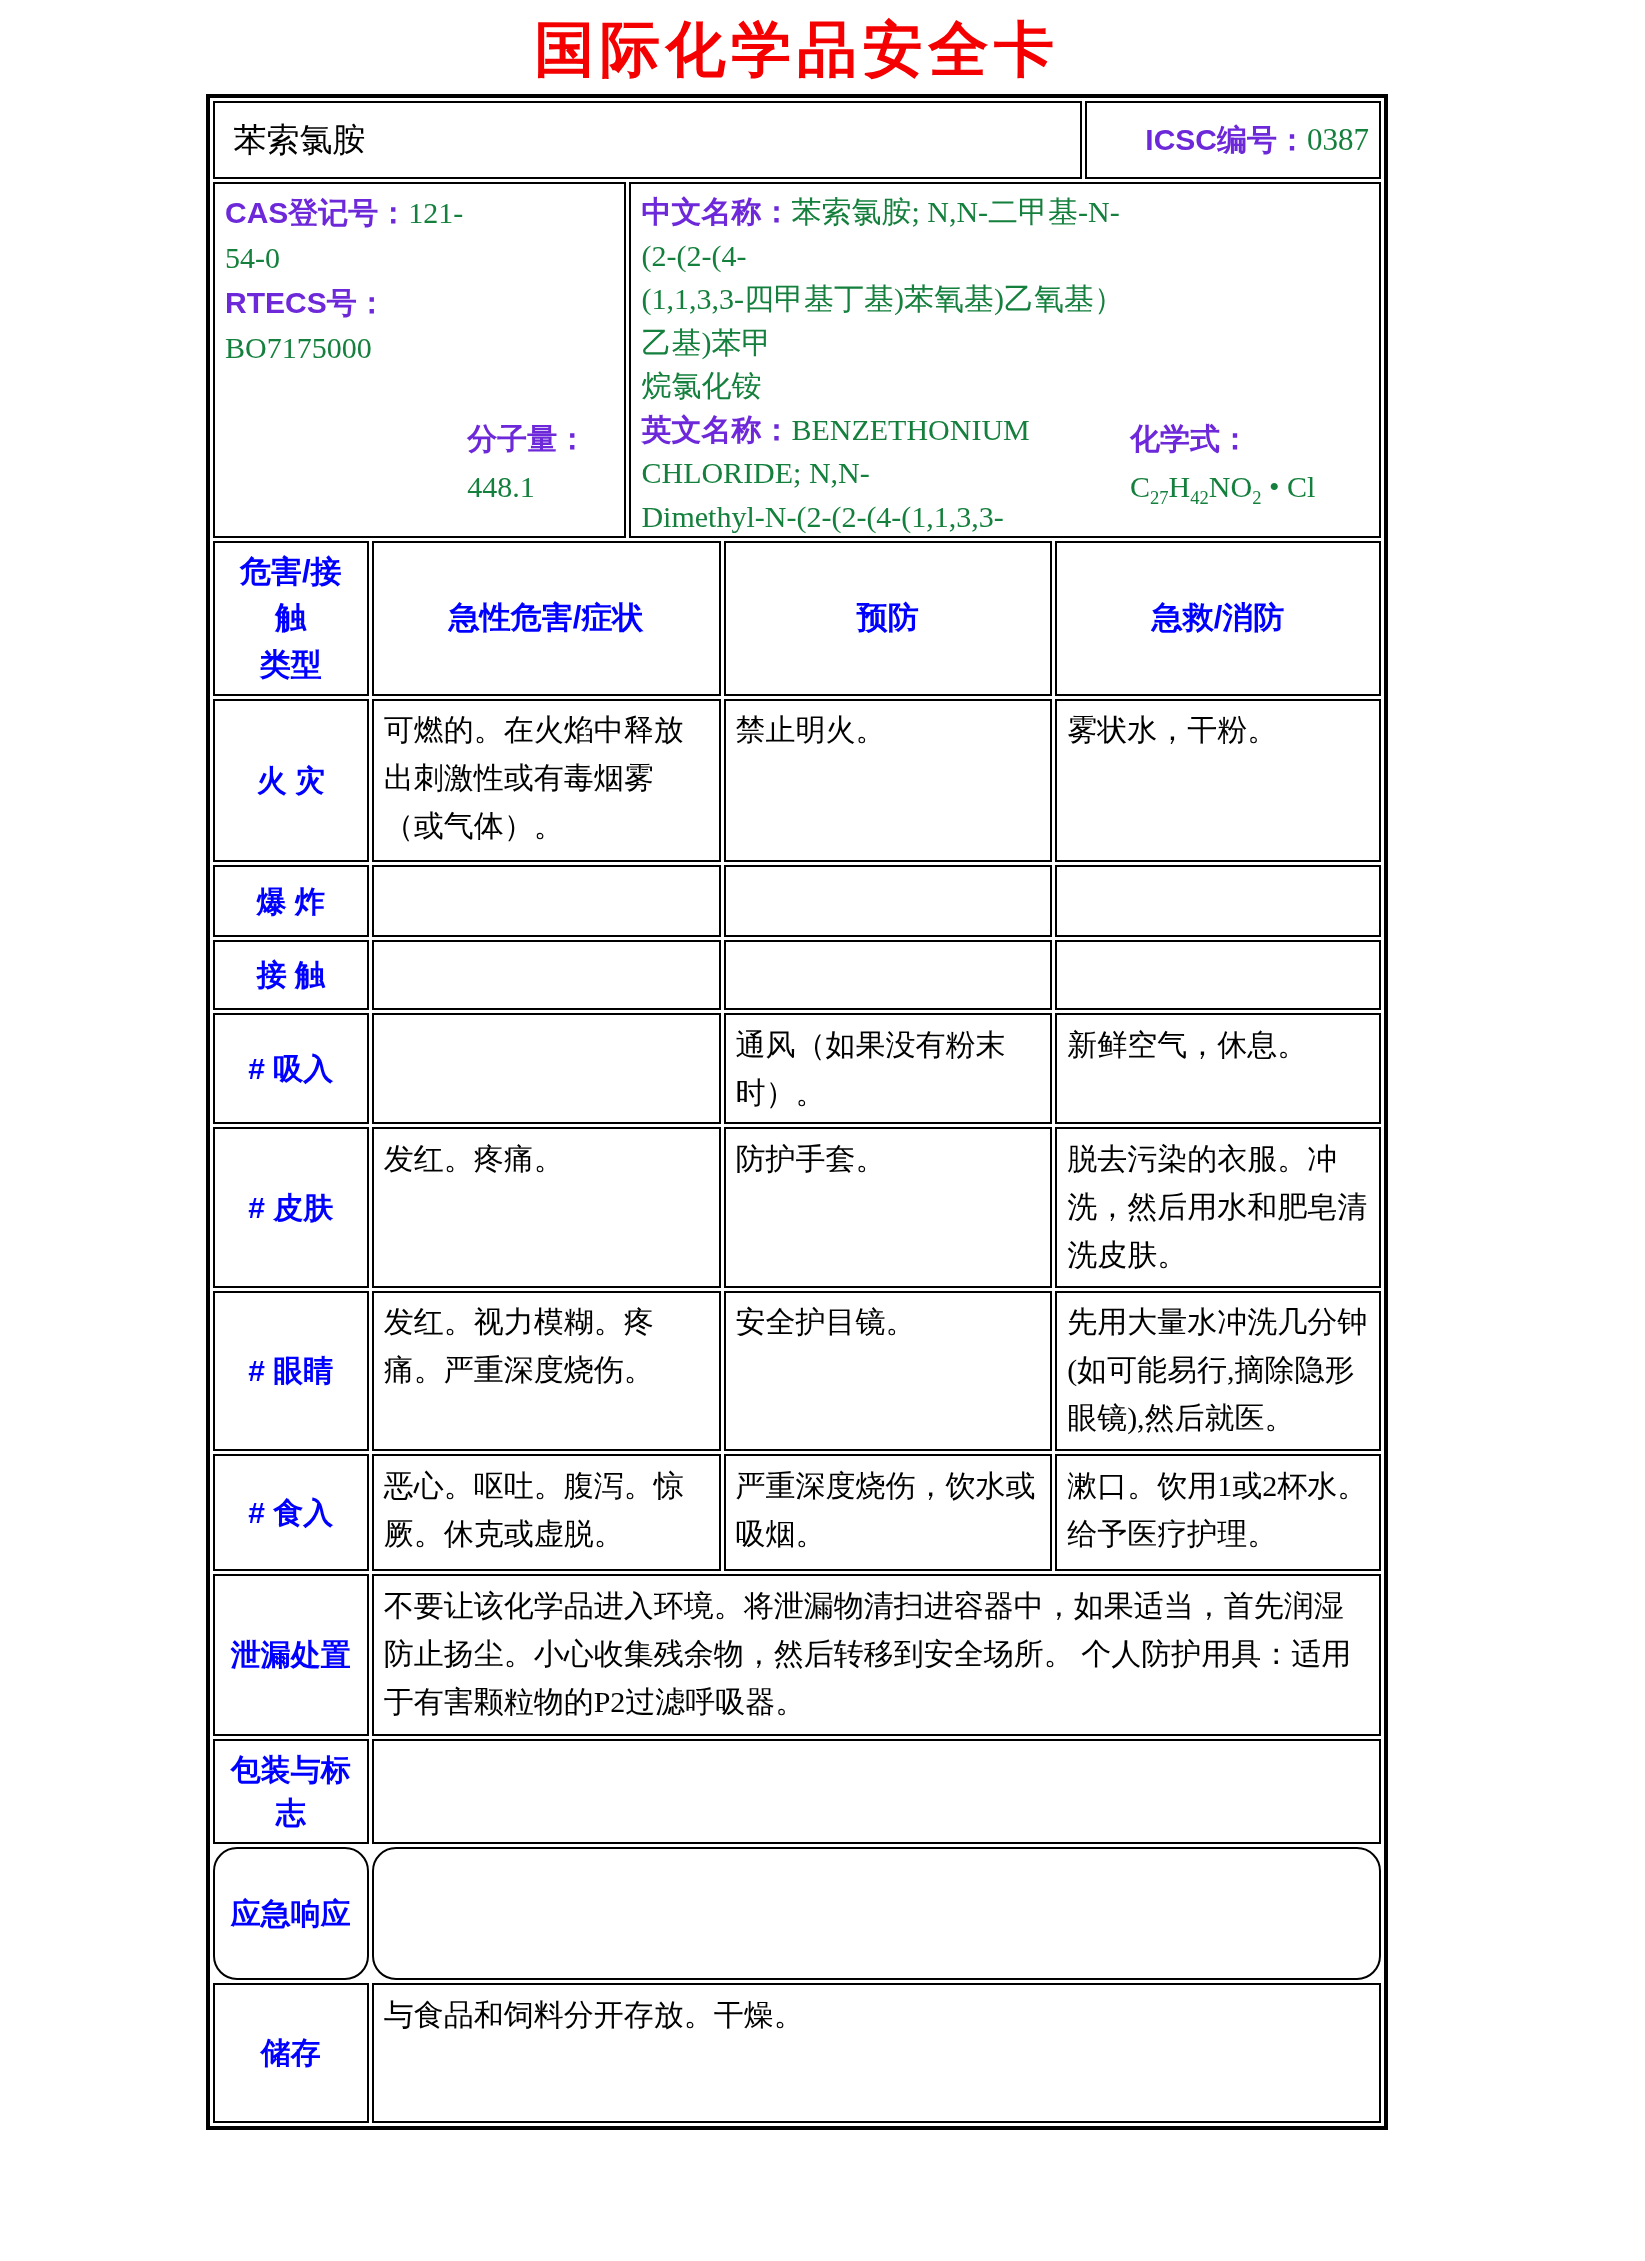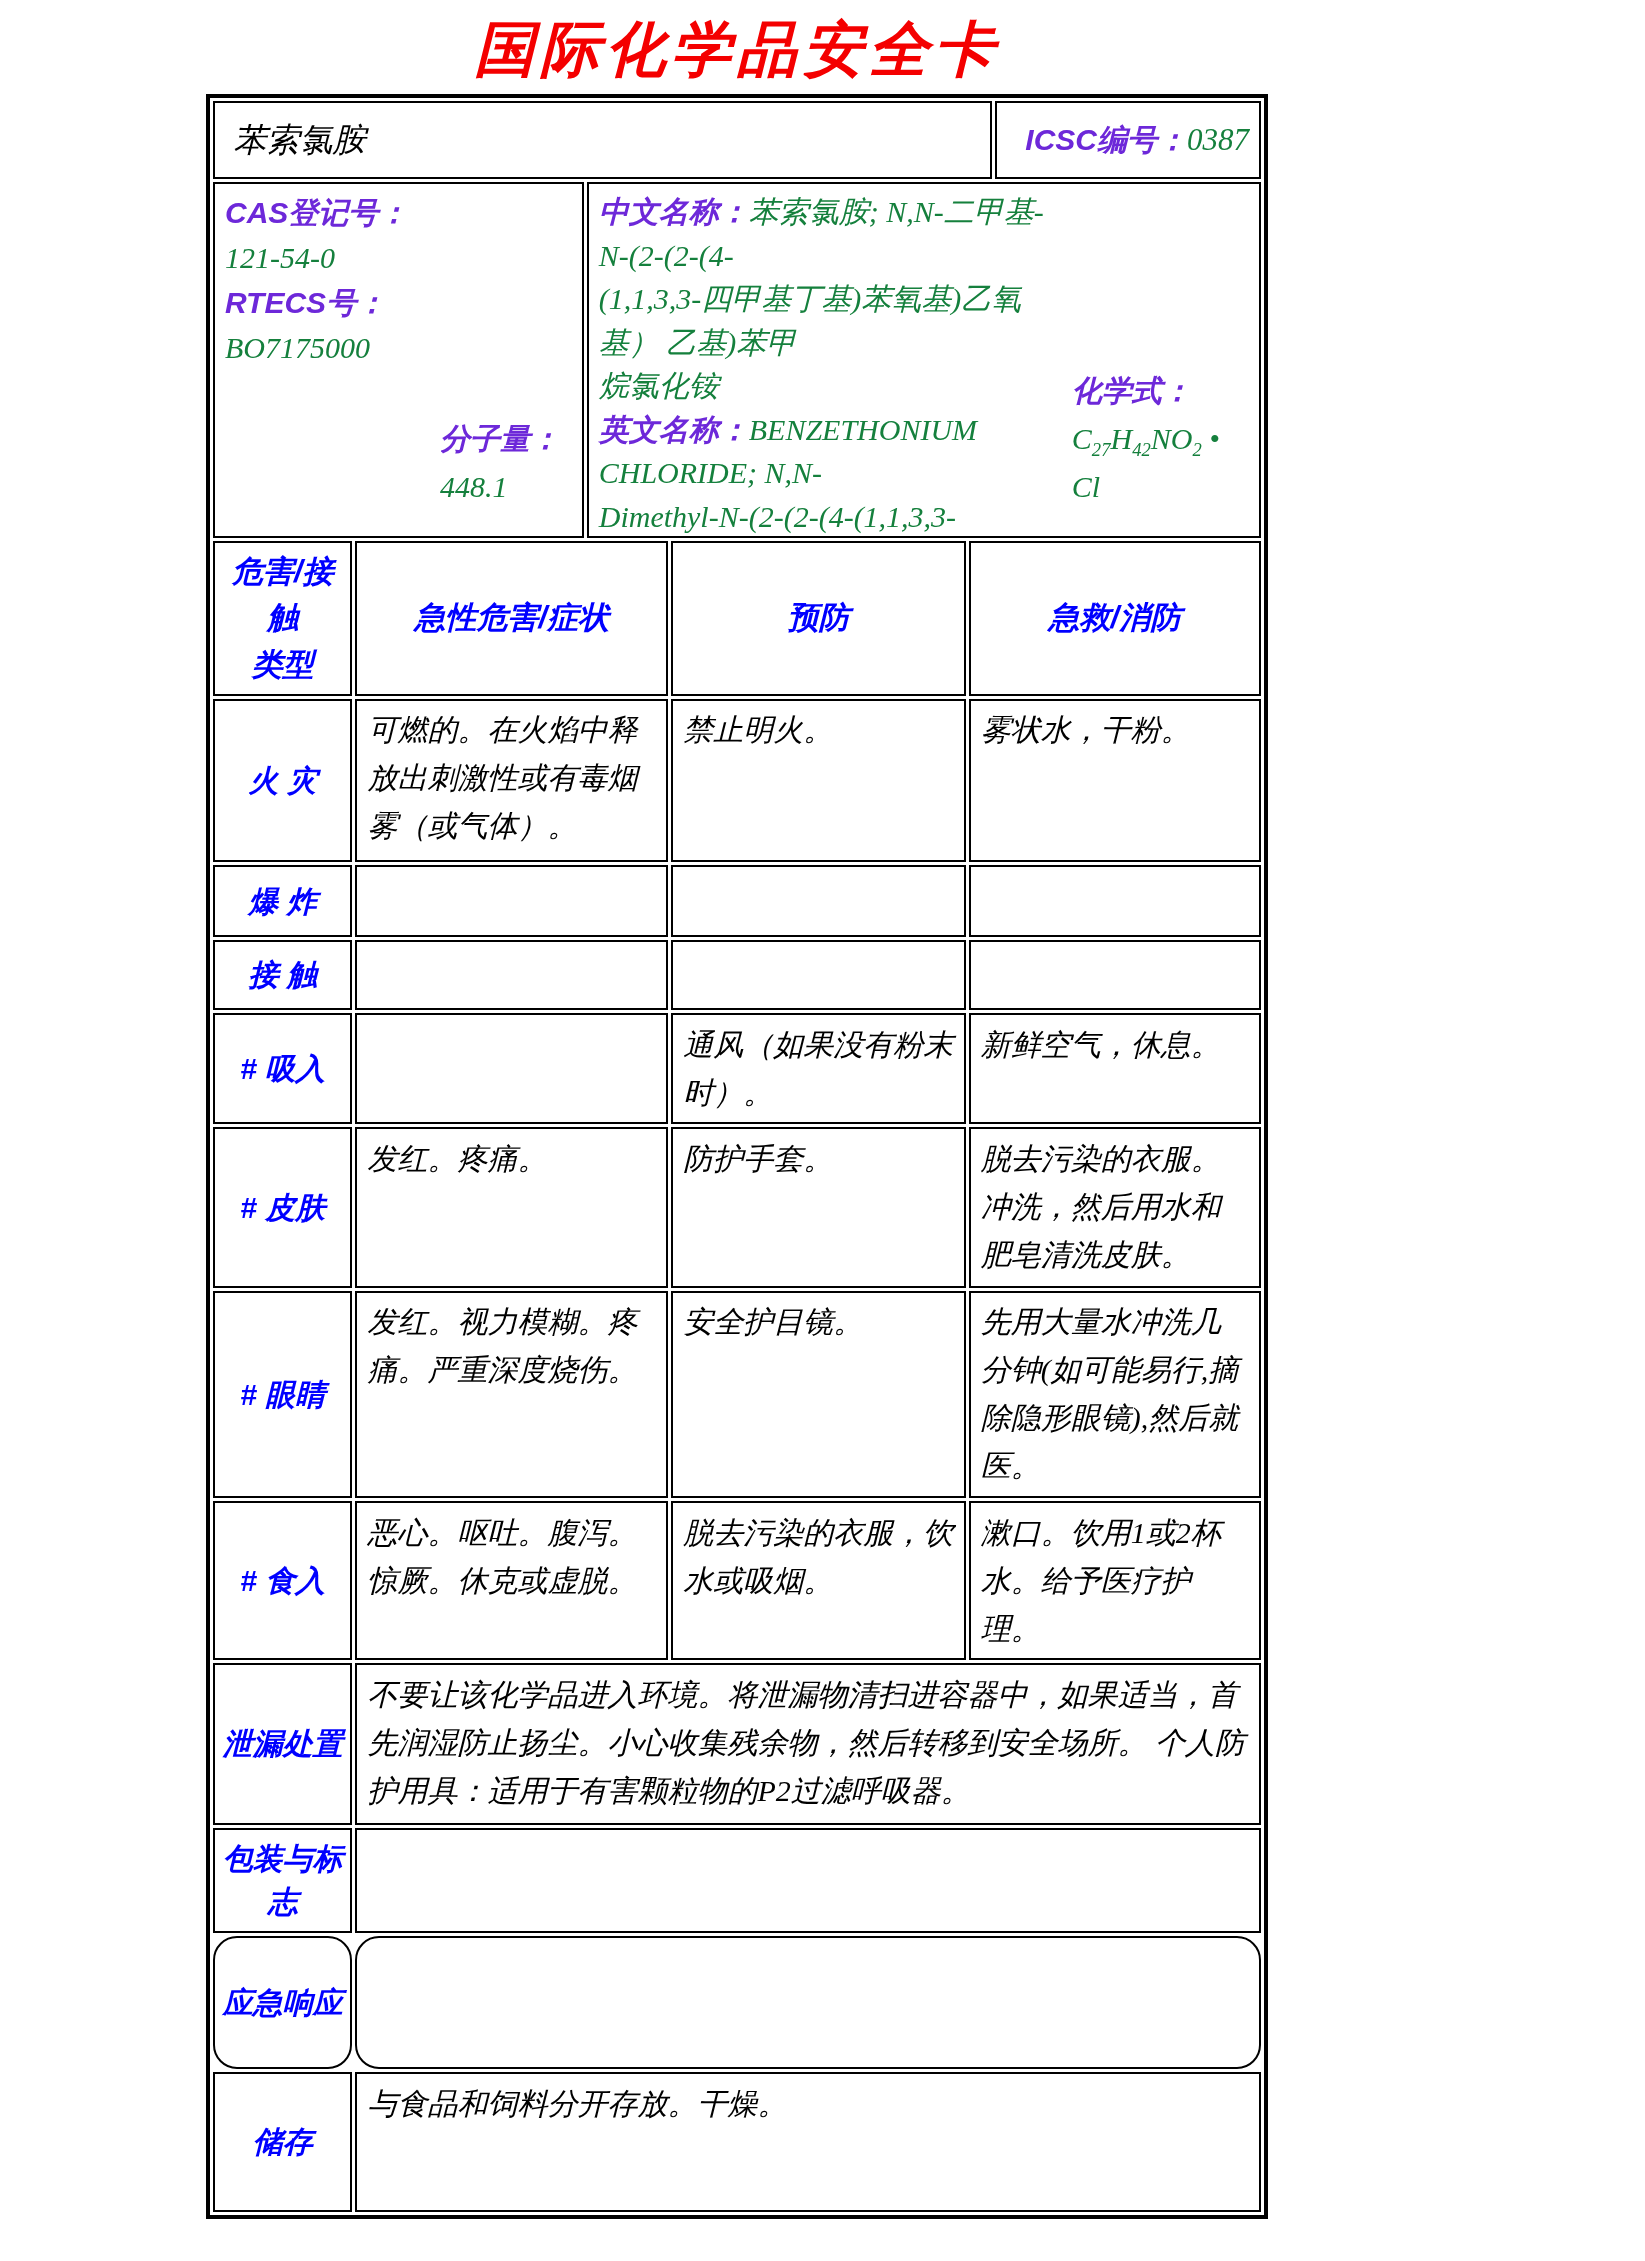--- a/index.html
+++ b/index.html
@@ -2,21 +2,21 @@
 <html style="font-size:11.4px"><head>
 <meta charset="utf-8">
 <style>
   html,body{margin:0;padding:0;background:#ffffff;}
   body{
     width:1646px;height:2261px;position:relative;
     font-family:"Liberation Serif","DejaVu Serif",serif;
     color:#000;
     -webkit-font-smoothing:antialiased;
   }
-  .content{margin-left:206px;width:1062px;font-style:italic;}
+  .content{margin-left:206px;width:1182px;}
   .page-title{
     margin:18.5px 0 15.6px 0;
     text-align:center;
     font-family:"DejaVu Serif","Liberation Serif",serif;
     font-weight:bold;
     font-size:60px;
     letter-spacing:5.7px;
     color:#f40000;
     line-height:1.0;
   }
@@ -209,21 +209,21 @@
       <tr class="r-eye">
         <td class="lbl"># 眼睛</td>
         <td colspan="2">发红。视力模糊。疼痛。严重深度烧伤。</td>
         <td>安全护目镜。</td>
         <td colspan="2">先用大量水冲洗几分钟(如可能易行,摘除隐形眼镜),然后就医。</td>
       </tr>
 
       <tr class="r-ing">
         <td class="lbl"># 食入</td>
         <td colspan="2">恶心。呕吐。腹泻。惊厥。休克或虚脱。</td>
-        <td>脱去污染的衣服，饮水或吸烟。</td>
+        <td>严重深度烧伤，饮水或吸烟。</td>
         <td colspan="2">漱口。饮用1或2杯水。给予医疗护理。</td>
       </tr>
 
       <tr class="r-spill">
         <td class="lbl">泄漏处置</td>
         <td colspan="5">不要让该化学品进入环境。将泄漏物清扫进容器中，如果适当，首先润湿防止扬尘。小心收集残余物，然后转移到安全场所。 个人防护用具：适用于有害颗粒物的P2过滤呼吸器。</td>
       </tr>
 
       <tr class="r-pack">
         <td class="lbl">包装与标志</td>

